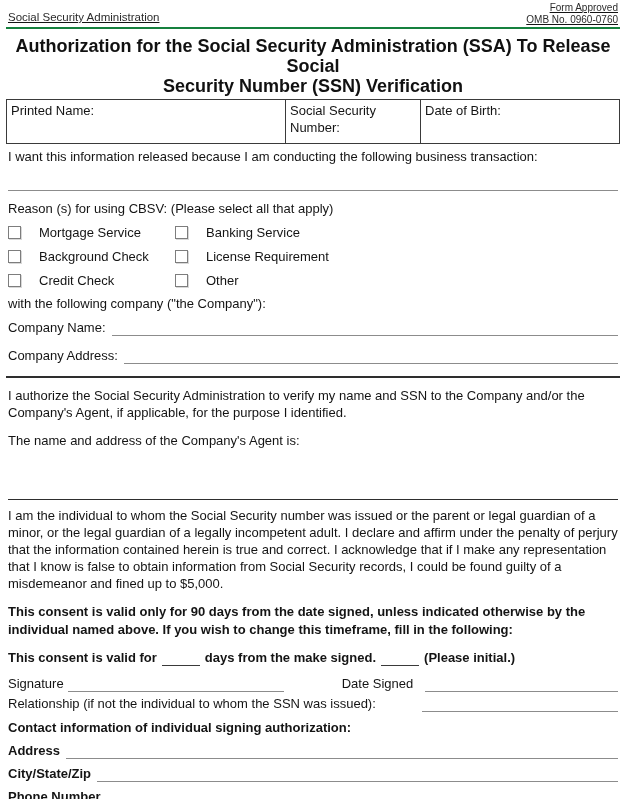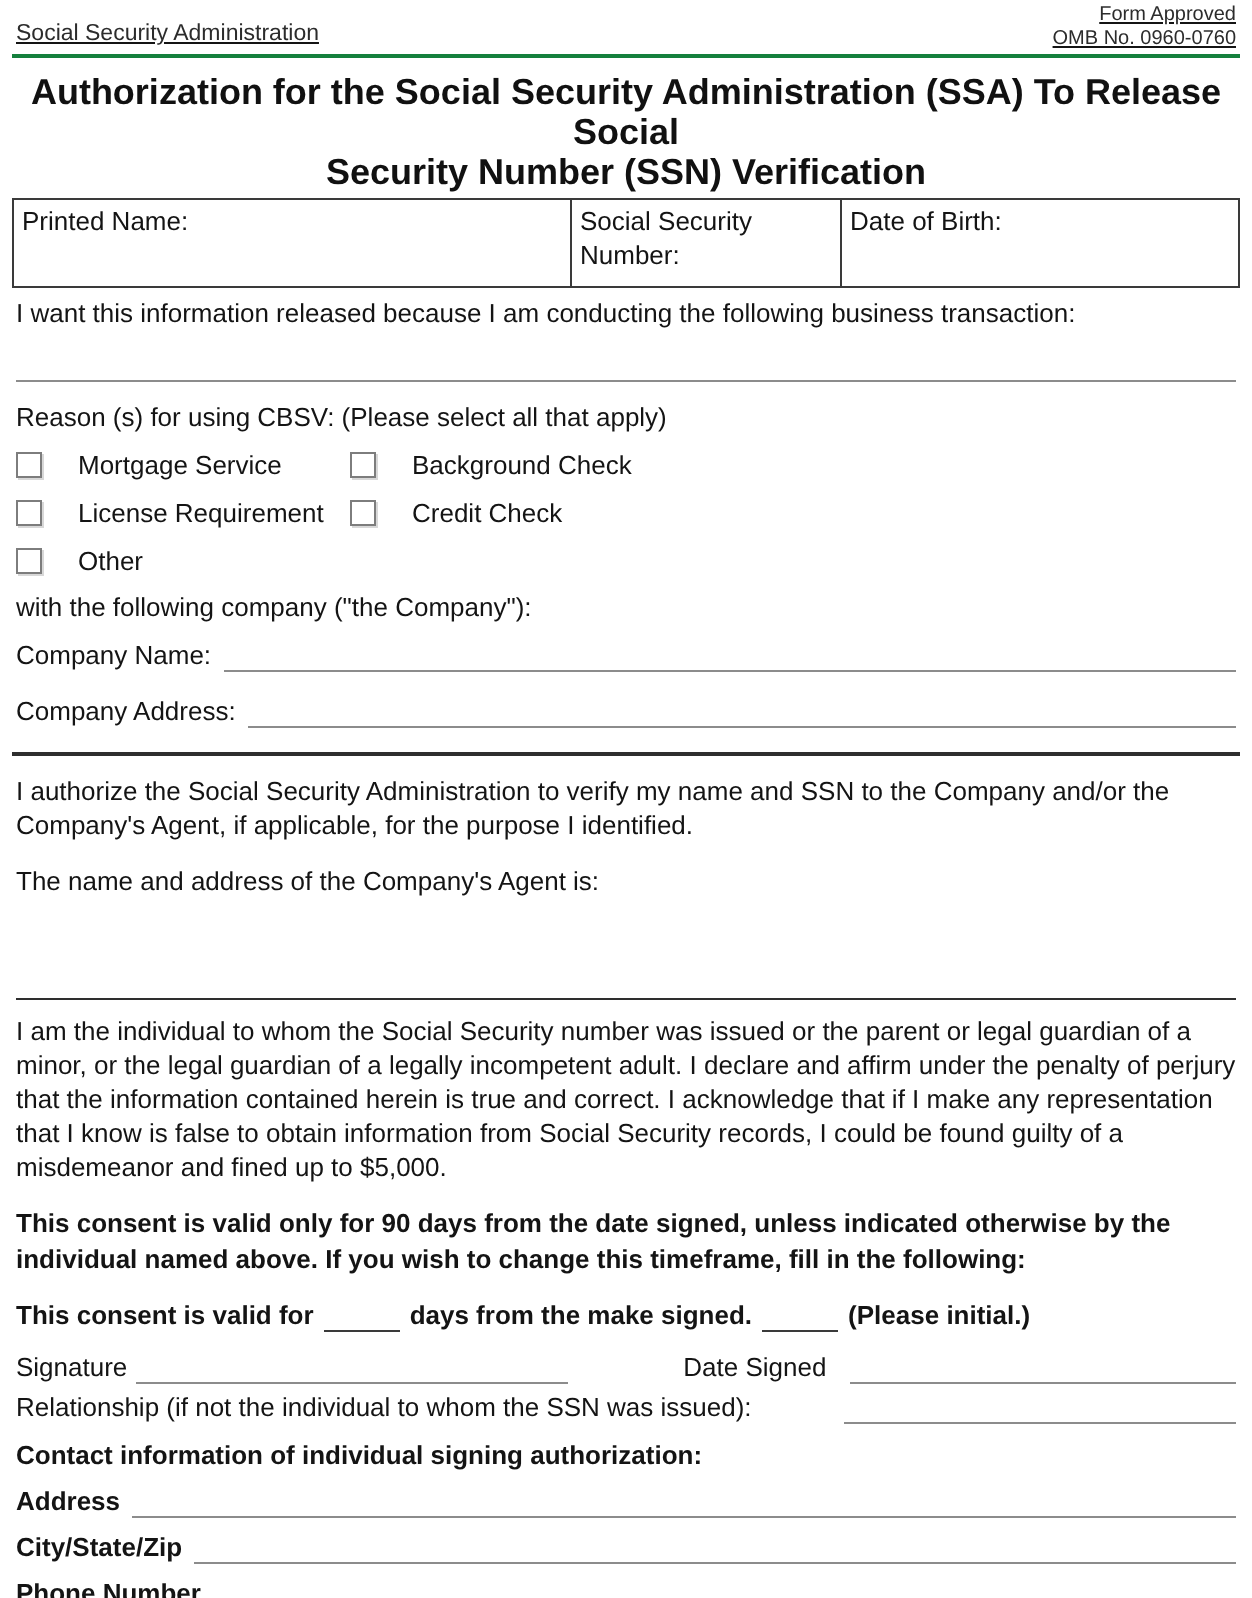--- a/index.html
+++ b/index.html
@@ -106,20 +106,24 @@
   <div class="fill-rule"></div>
 
   <div class="reasons-heading">Reason (s) for using CBSV: (Please select all that apply)</div>
   <div class="cbx-grid">
     <div class="cbx-item">
       <span class="cbx"></span>
       <span>Mortgage Service</span>
     </div>
     <div class="cbx-item">
       <span class="cbx"></span>
+      <span>Banking Service</span>
+    </div>
+    <div class="cbx-item">
+      <span class="cbx"></span>
       <span>Background Check</span>
     </div>
     <div class="cbx-item">
       <span class="cbx"></span>
       <span>License Requirement</span>
     </div>
     <div class="cbx-item">
       <span class="cbx"></span>
       <span>Credit Check</span>
     </div>

